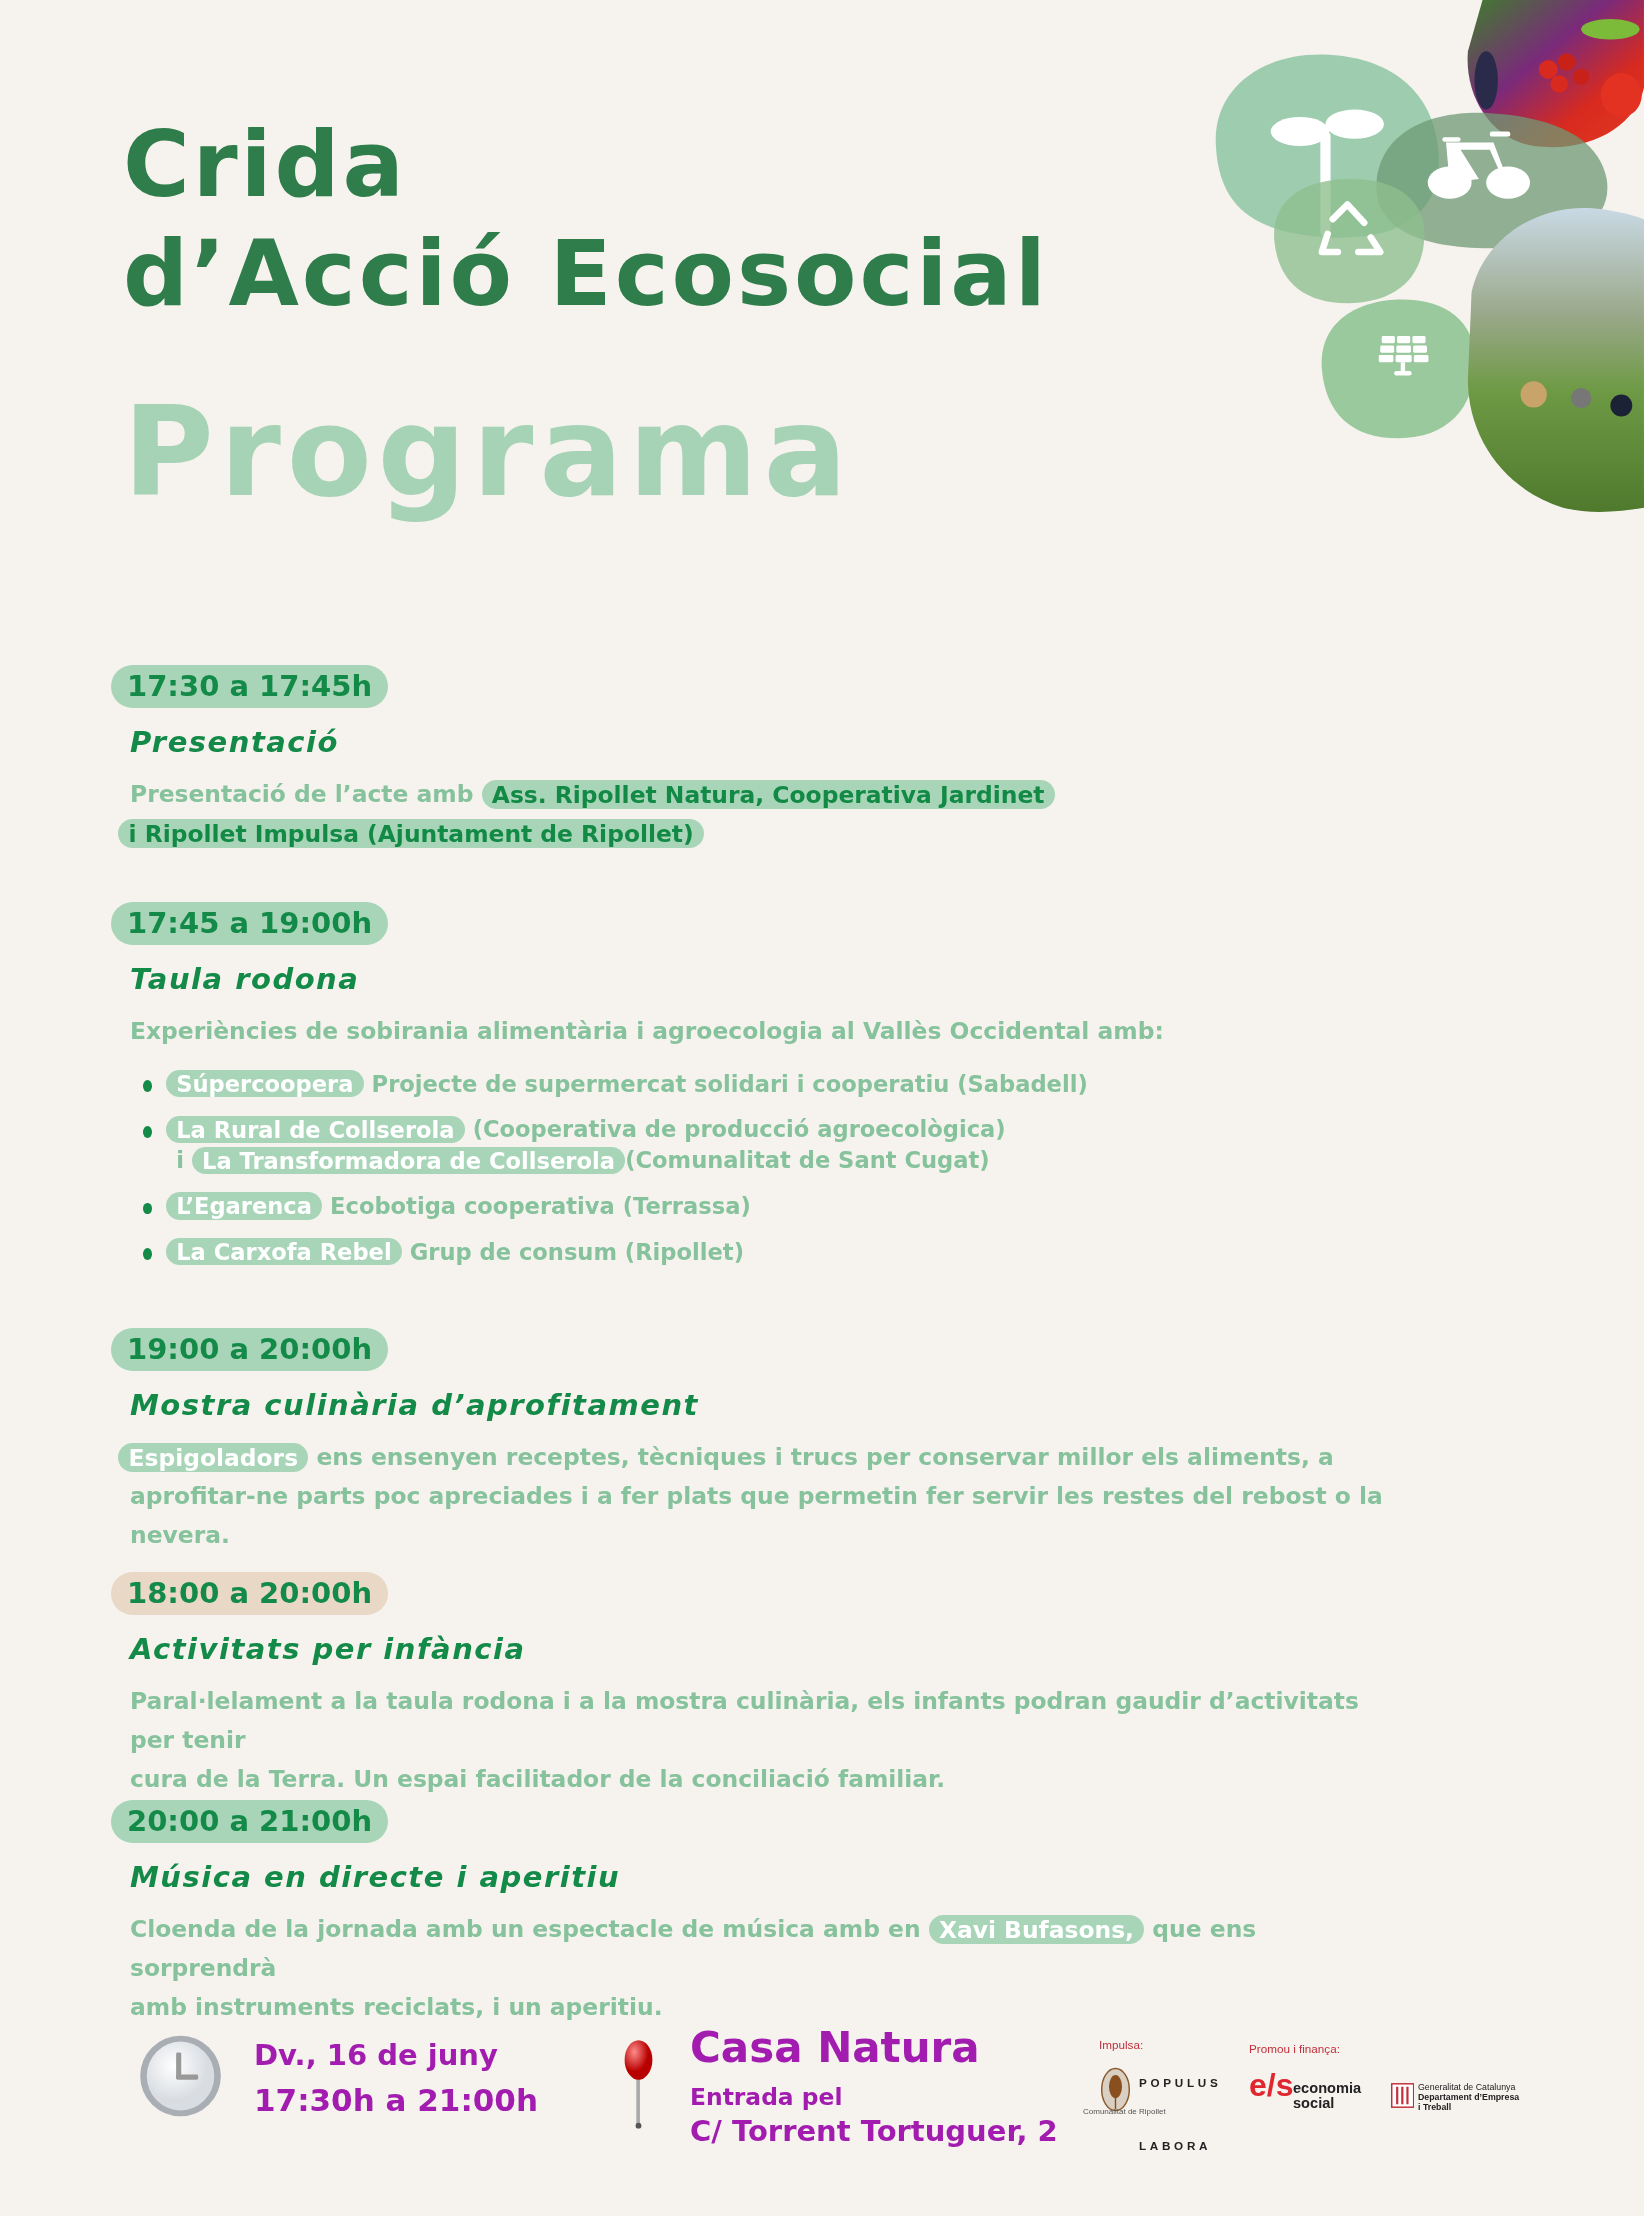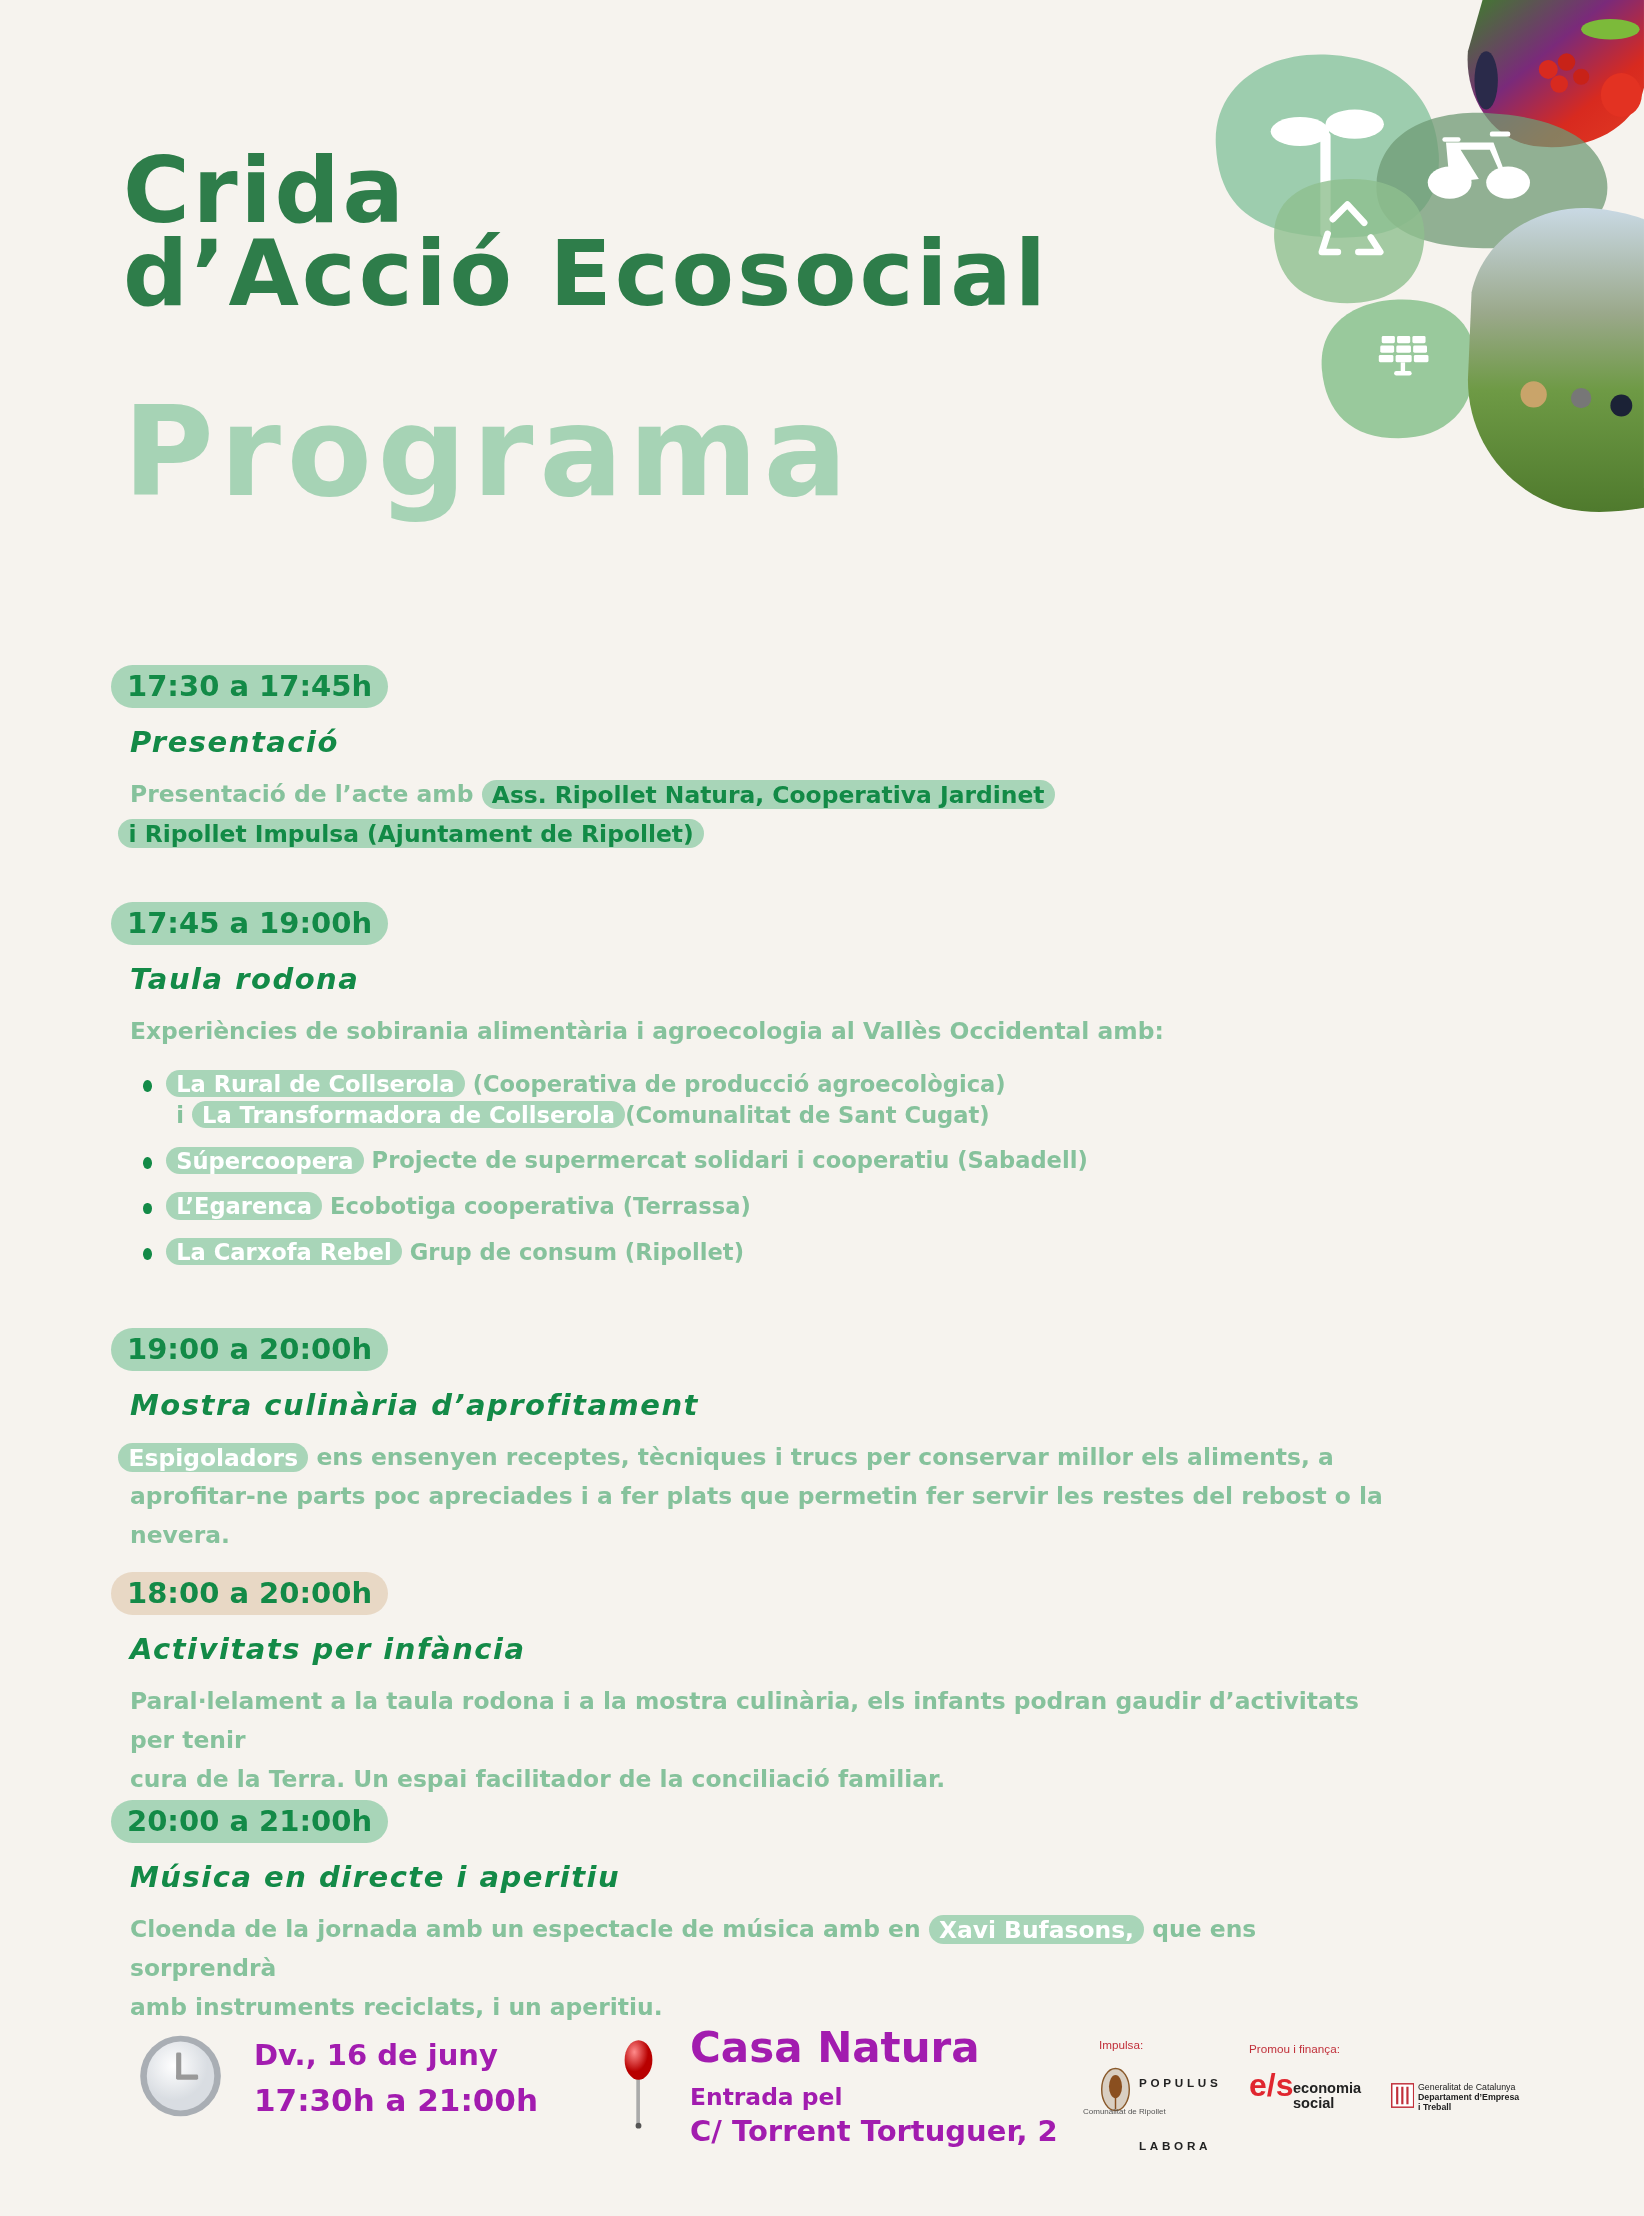--- a/index.html
+++ b/index.html
@@ -2,21 +2,21 @@
 <html style="font-size:11.7px"><head>
 <meta charset="utf-8">
 <style>
   html, body { margin: 0; padding: 0; }
   body {
     width: 1644px; height: 2216px; position: relative; overflow: hidden;
     background: #f6f3ee;
     font-family: "DejaVu Sans", sans-serif;
   }
   .title { position: absolute; left: 123px; color: #2e7d4a; font-weight: bold; letter-spacing: 2.9px; margin: 0; }
-  .title.l1 { top: 117px; font-size: 91px; line-height: 95px; margin-top: 26px; }
+  .title.l1 { top: 117px; font-size: 91px; line-height: 95px; }
   .title.l2 { top: 226px; font-size: 91px; line-height: 95px; }
   .title.l3 { top: 387px; font-size: 124px; line-height: 131px; color: #a6d3b5; letter-spacing: 5.8px; }
 
   .deco { position: absolute; left: 1183px; top: 0; width: 461px; height: 599px; }
 
   .section { position: absolute; left: 111px; width: 1278px; }
   .time-pill {
     display: inline-block; padding: 4.4px 16px; border-radius: 22px;
     background: #a8d5b8; color: #138a47; font-weight: bold; font-size: 29px; line-height: 34px; margin-top: 44px;
   }
@@ -131,28 +131,28 @@
     <span class="hl" style="margin-left:-11.7px;">i Ripollet Impulsa (Ajuntament de Ripollet)</span>
   </div>
 </div>
 
 <div class="section" style="top:858px;">
   <span class="time-pill">17:45 a 19:00h</span>
   <div class="sec-title">Taula rodona</div>
   <div class="desc">Experiències de sobirania alimentària i agroecologia al Vallès Occidental amb:</div>
   <ul class="orgs">
     <li>
+      <span class="hl white">Súpercoopera</span>
+      <span>Projecte de supermercat solidari i cooperatiu (Sabadell)</span>
+    </li>
+    <li>
       <span class="hl white">La Rural de Collserola</span>
       <span>(Cooperativa de producció agroecològica)</span><br>
       <span style="margin-left:10.2px;">i</span>
       <span class="hl white">La Transformadora de Collserola</span><span>(Comunalitat de Sant Cugat)</span>
-    </li>
-    <li>
-      <span class="hl white">Súpercoopera</span>
-      <span>Projecte de supermercat solidari i cooperatiu (Sabadell)</span>
     </li>
     <li>
       <span class="hl white">L’Egarenca</span>
       <span>Ecobotiga cooperativa (Terrassa)</span>
     </li>
     <li>
       <span class="hl white">La Carxofa Rebel</span>
       <span>Grup de consum (Ripollet)</span>
     </li>
   </ul>

